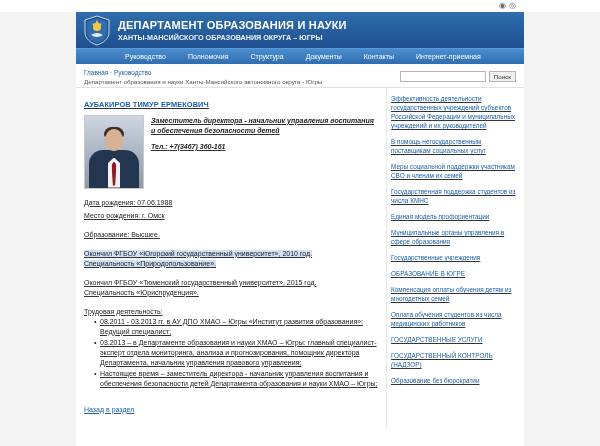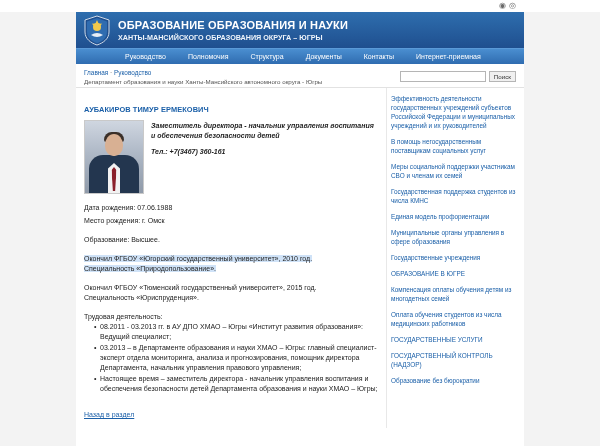--- a/index.html
+++ b/index.html
@@ -138,21 +138,22 @@
     border: 1px solid #b5b5b5;
     height: 11px;
     padding: 0 4px;
     line-height: 9px;
     box-sizing: border-box;
     cursor: pointer;
     font-family: "Liberation Sans", sans-serif;
   }
   .columns {
     display: flex;
-    align-items: flex-end;
+    align-items: center;
+    text-decoration: underline;
   }
   .main-col {
     width: 310px;
     padding: 6px 8px 10px 8px;
     box-sizing: border-box;
   }
   .right-col {
     width: 138px;
     padding: 6px 6px 10px 4px;
     box-sizing: border-box;
@@ -340,21 +341,21 @@
     <div class="crest">
       <svg width="30" height="32" viewBox="0 0 30 32">
         <path d="M15 2 L27 6 L27 18 C27 25 21 29 15 31 C9 29 3 25 3 18 L3 6 Z" fill="#1f4f8f" stroke="#cfd9e6" stroke-width="1"></path>
         <path d="M15 4 L25 7.5 L25 18 C25 24 20 27.5 15 29.2 C10 27.5 5 24 5 18 L5 7.5 Z" fill="#2f6cb0"></path>
         <circle cx="15" cy="13" r="4" fill="#f2c94c"></circle>
         <path d="M9 21 Q15 17 21 21 Q15 25 9 21 Z" fill="#e8eef6"></path>
         <path d="M15 6 l1.6 3.4 3.6.4-2.7 2.4.8 3.6L15 14l-3.3 1.8.8-3.6L9.8 9.8l3.6-.4z" fill="#f2c94c"></path>
       </svg>
     </div>
     <div class="header-text">
-      <div class="header-title">ОБРАЗОВАНИЕ ОБРАЗОВАНИЯ И НАУКИ</div>
+      <div class="header-title">ДЕПАРТАМЕНТ ОБРАЗОВАНИЯ И НАУКИ</div>
       <div class="header-sub">ХАНТЫ-МАНСИЙСКОГО ОБРАЗОВАНИЯ ОКРУГА – ЮГРЫ</div>
     </div>
   </div>
 
   <div class="nav">
     <a href="#">Руководство</a>
     <a href="#">Полномочия</a>
     <a href="#">Структура</a>
     <a href="#">Документы</a>
     <a href="#">Контакты</a>

